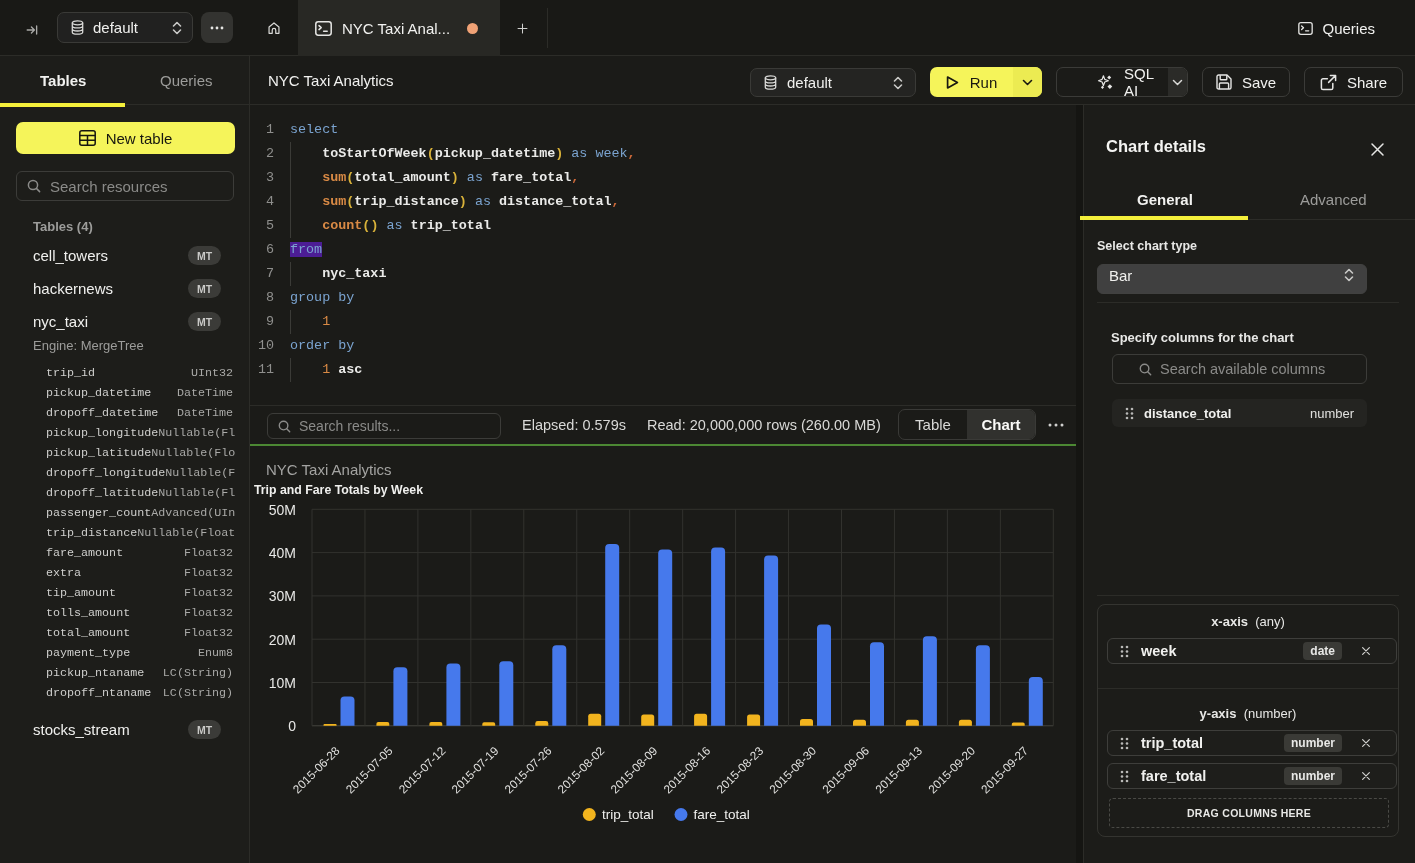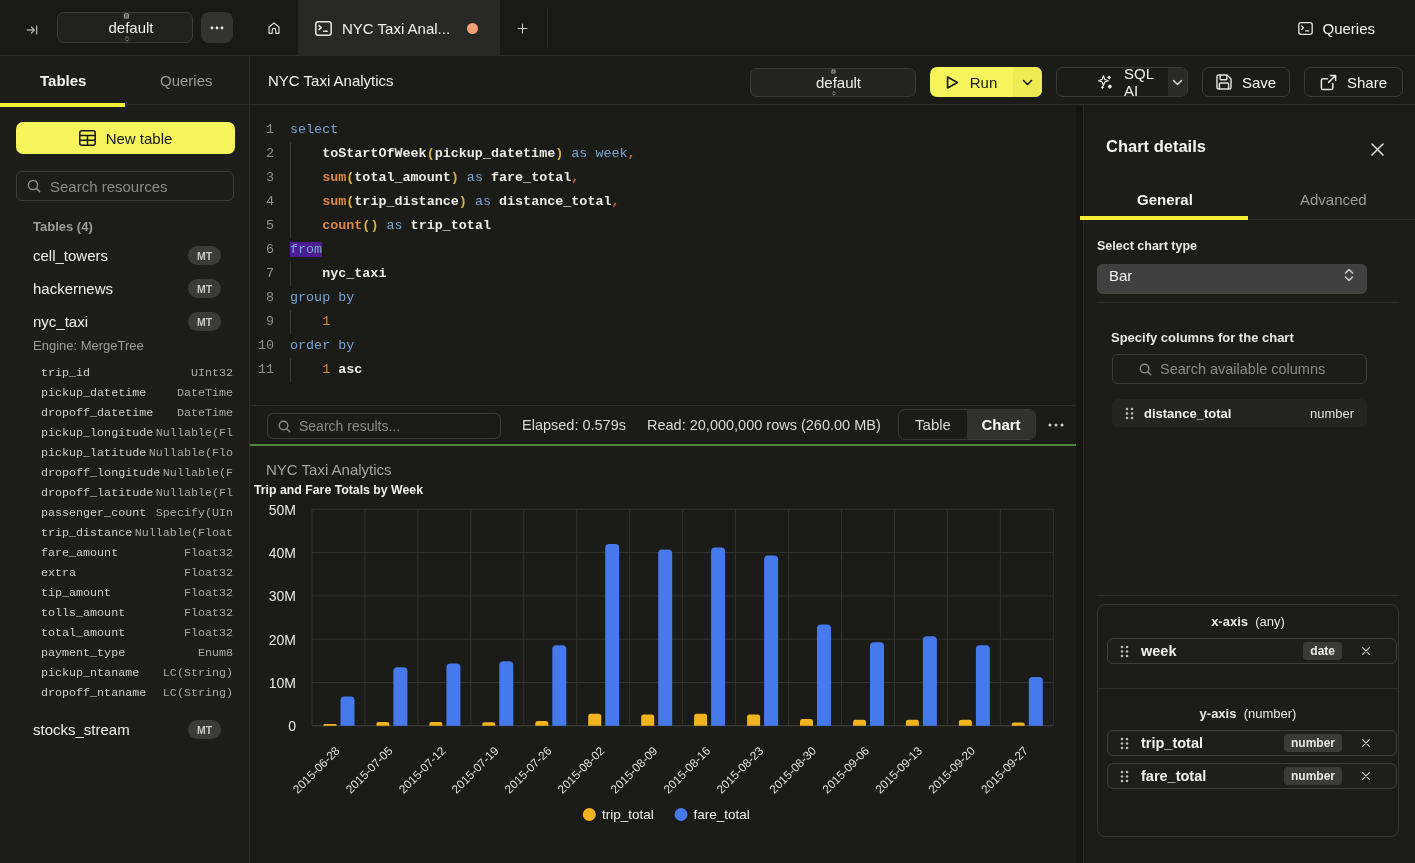--- a/index.html
+++ b/index.html
@@ -9,42 +9,42 @@
   #app { position:relative; width:1415px; height:863px; }
 
   
   #topstrip { left:0; top:0; width:1415px; height:56px; background:#191916; border-bottom:1px solid #2c2c28; }
   #tab-active { left:298px; top:0; width:202px; height:56px; background:#282824; display:flex; align-items:center; }
   #queries-top { right:40px; top:0; height:56px; display:flex; align-items:center; gap:9px; color:#f2f2f0; font-size:15px; }
 
   
   #sidebar { left:0; top:0; width:250px; height:863px; background:#1d1d1a; border-right:1px solid #2c2c28; }
   #sb-head { left:0; top:0; width:250px; height:56px; border-bottom:1px solid #2c2c28; background:#191916; }
-  .select { display:flex; align-items:center; border:1px solid #3a3a37; border-radius:7px; background:#212120;flex-direction:column; }
+  .select { display:flex; align-items:center; border:1px solid #3a3a37; border-radius:7px; background:#212120; }
   #sb-select { left:57px; top:12px; width:136px; height:31px; padding:0 10px 0 13px; }
   #sb-select .lbl { font-size:15px; color:#f0f0ee; margin-left:9px; flex:1; }
   #sb-dots { left:201px; top:12px; width:32px; height:31px; background:#333330; border-radius:8px;
      display:flex; align-items:center; justify-content:center; }
   #sb-tabs { left:0; top:56px; width:250px; height:49px; border-bottom:1px solid #2c2c28; }
   #sb-tabs .t1 { left:40px; top:0; height:48px; display:flex; align-items:center; font-size:15px; font-weight:bold; color:#f2f2f0;}
   #sb-tabs .t2 { left:160px; top:0; height:48px; display:flex; align-items:center; font-size:15px; color:#9c9c9a;}
   #sb-underline { left:0; top:103px; width:125px; height:4px; background:#f4ef3b; }
 
   #newtable { left:16px; top:122px; width:219px; height:32px; background:#f5f45a; border-radius:7px;
     display:flex; align-items:center; justify-content:center; gap:10px; color:#17170f; font-size:15px; }
   #sb-search { left:16px; top:171px; width:218px; height:30px; border:1px solid #3c3c39; border-radius:6px;
     display:flex; align-items:center; padding:8px 10px; gap:9px; color:#8b8b89; font-size:15px; }
   #tables-hd { left:33px; top:219px; font-size:13px; font-weight:bold; color:#9c9c9a; }
   .trow { left:0; top:0; width:250px; height:33px; display:flex; align-items:center; }
   .trow .nm { margin-left:33px; font-size:15px; color:#f0f0ee; flex:1; }
   .mt { width:33px; height:19px; background:#3b3b38; border-radius:10px; margin-right:29px;
     display:flex; align-items:center; justify-content:center; font-size:10.5px; font-weight:bold; color:#c9c9c7; }
   #engine { left:33px; top:338px; font-size:13px; color:#9c9c9a; }
   #cols { left:0; top:363px; width:250px; font-family:"Liberation Mono", monospace; font-size:11.7px; line-height:20px; color:#c9c9c7; }
-  #cols .r { display:flex; padding:0 17px 0 33px;margin-left:8px; }
+  #cols .r { display:flex; padding:0 17px 0 46px; }
   #cols .r b { font-weight:normal; color:#cfcfcd; flex:1; }
   #cols .r i { font-style:normal; color:#a9a9a7; }
 
   
   #toolbar { left:250px; top:56px; width:1165px; height:49px; border-bottom:1px solid #2c2c28; background:#1b1b18;}
   #tb-title { left:18px; top:0; height:48px; display:flex; align-items:center; font-size:15px; color:#f2f2f0; }
   #tb-select { left:500px; top:12px; width:166px; height:29px; padding:0 12px 0 13px; background:#242422;}
   #tb-select .lbl { font-size:15px; color:#f0f0ee; margin-left:10px; flex:1; }
   #run { left:680px; top:11px; width:112px; height:30px; border-radius:7px; overflow:hidden; display:flex; background:#f5f45a;}
   #run .main { width:83px; display:flex; align-items:center; justify-content:center; gap:11px;
@@ -237,21 +237,21 @@
       <div class="r">
           <b>dropoff_longitude</b>
           <i>Nullable(F</i>
         </div>
       <div class="r">
           <b>dropoff_latitude</b>
           <i>Nullable(Fl</i>
         </div>
       <div class="r">
           <b>passenger_count</b>
-          <i>Specify(UIn</i>
+          <i>Advanced(UIn</i>
         </div>
       <div class="r">
           <b>trip_distance</b>
           <i>Nullable(Float</i>
         </div>
       <div class="r">
           <b>fare_amount</b>
           <i>Float32</i>
         </div>
       <div class="r">
@@ -549,14 +549,15 @@
           <circle cx="7" cy="6.5" r="1.3"></circle>
           <circle cx="2" cy="11" r="1.3"></circle>
           <circle cx="7" cy="11" r="1.3"></circle>
         </svg>
       <span class="nm">fare_total</span>
       <span class="tag">number</span>
       <span class="x"><svg width="10" height="10" viewBox="0 0 11 11" fill="none" stroke="#d0d0ce" stroke-width="1.3" stroke-linecap="round">
             <path d="M1.8 1.8 L9.2 9.2 M9.2 1.8 L1.8 9.2"></path>
           </svg></span>
     </div>
+    <div class="abs" id="dragbox">DRAG COLUMNS HERE</div>
   </div>
 </div>
 
 </body></html>

